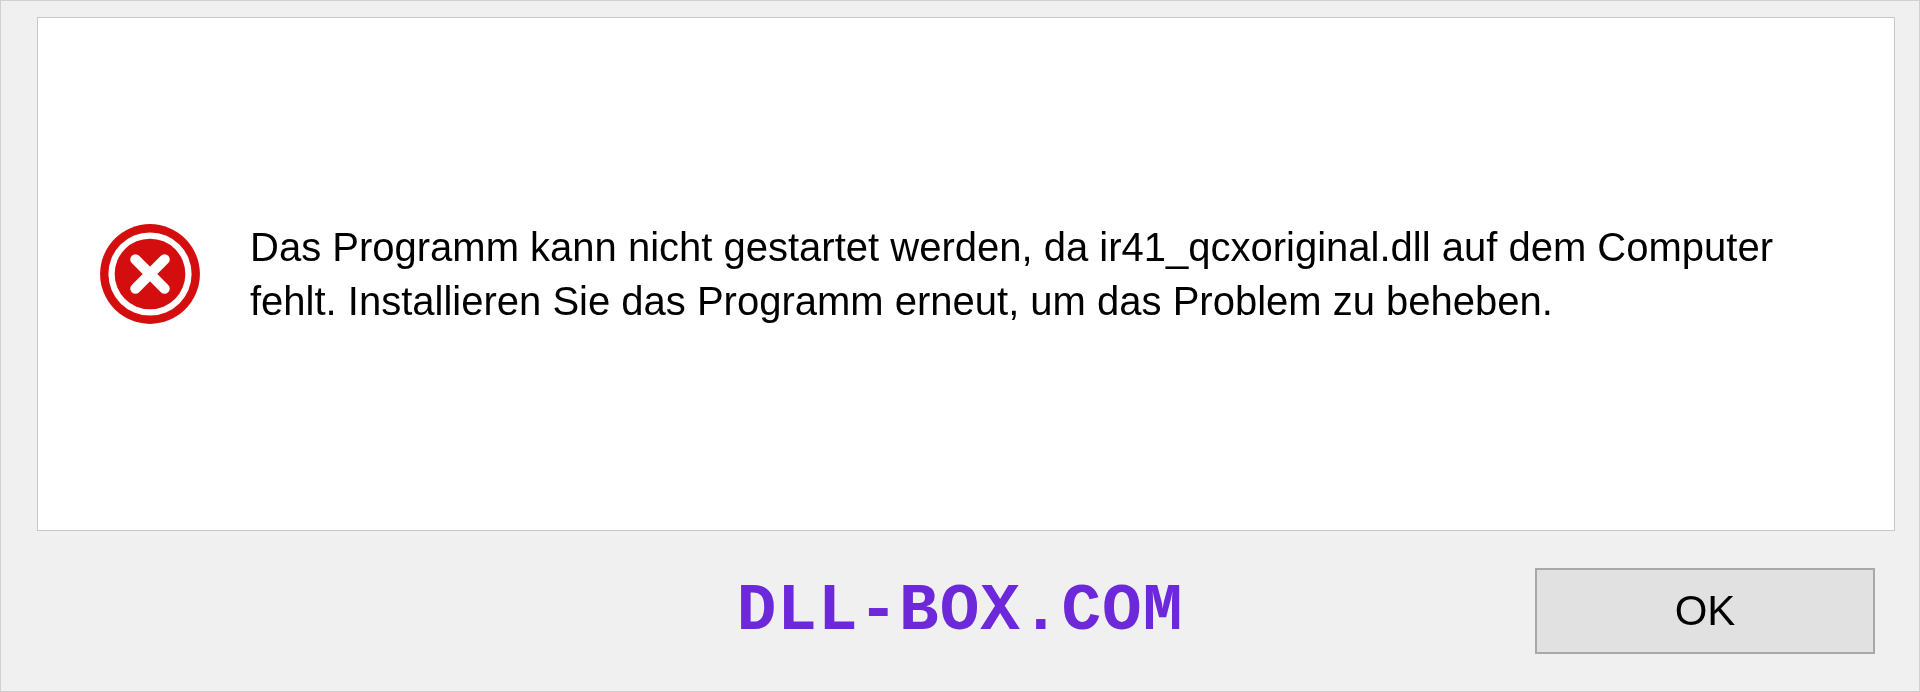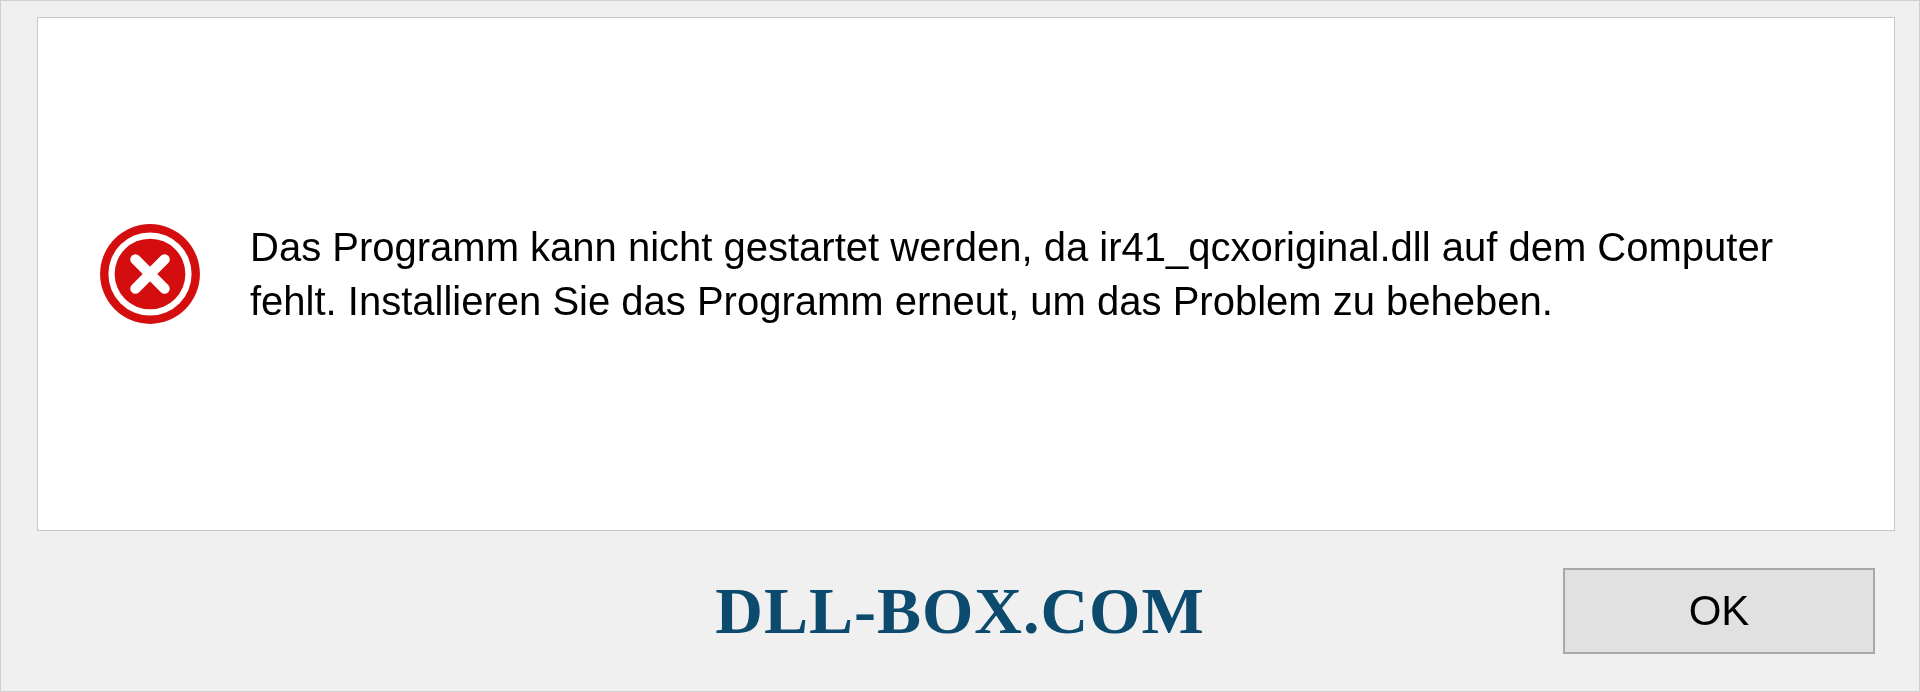--- a/index.html
+++ b/index.html
@@ -79,26 +79,26 @@
       justify-content: flex-end;
       padding: 0 44px;
       position: relative;
     }
     .watermark {
       position: absolute;
       left: 50%;
       transform: translateX(-50%);
       font-size: 66px;
       font-weight: 800;
-      color: #0c4a6e;
+      color: #6d28d9;
       letter-spacing: 1px;
-      font-family: Liberation Serif, serif;
+      font-family: Liberation Mono, monospace;
     }
     .ok-button {
-      width: 312px;
+      width: 340px;
       height: 86px;
       background: #e1e1e1;
       border: 2px solid #a8a8a8;
       font-size: 42px;
       color: #000;
       display: flex;
       align-items: center;
       justify-content: center;
       cursor: pointer;
       font-family: inherit;

